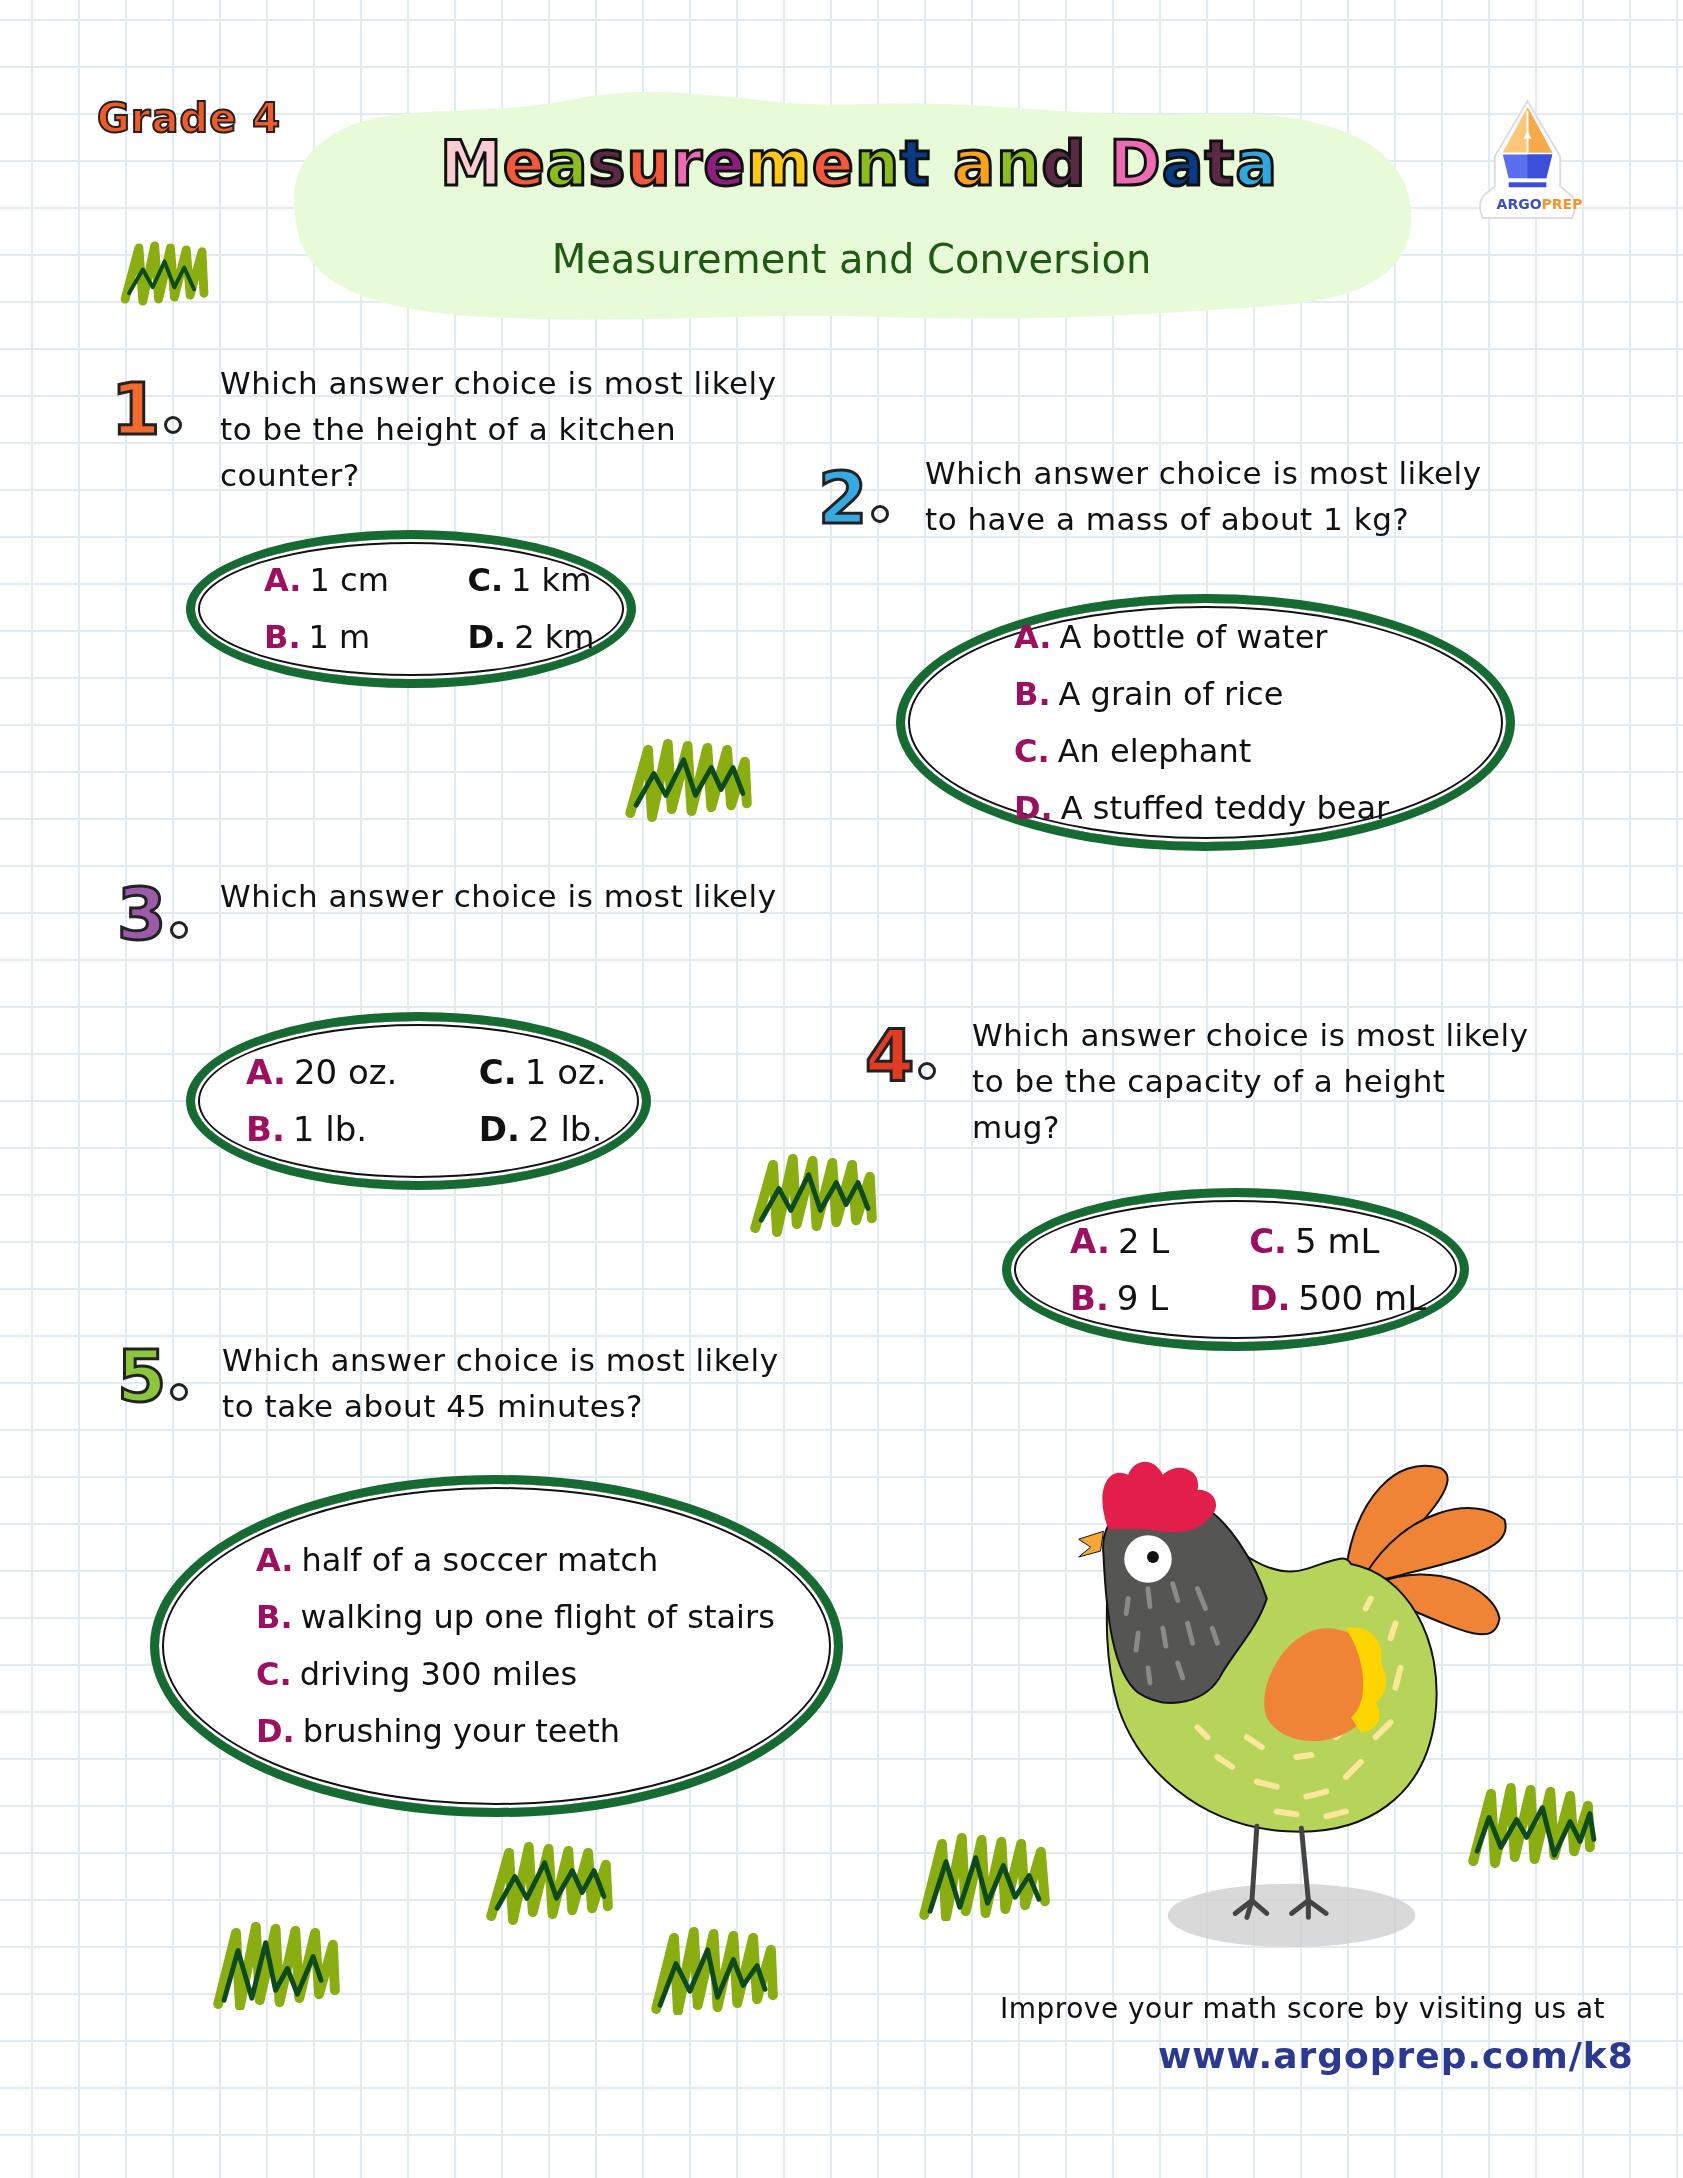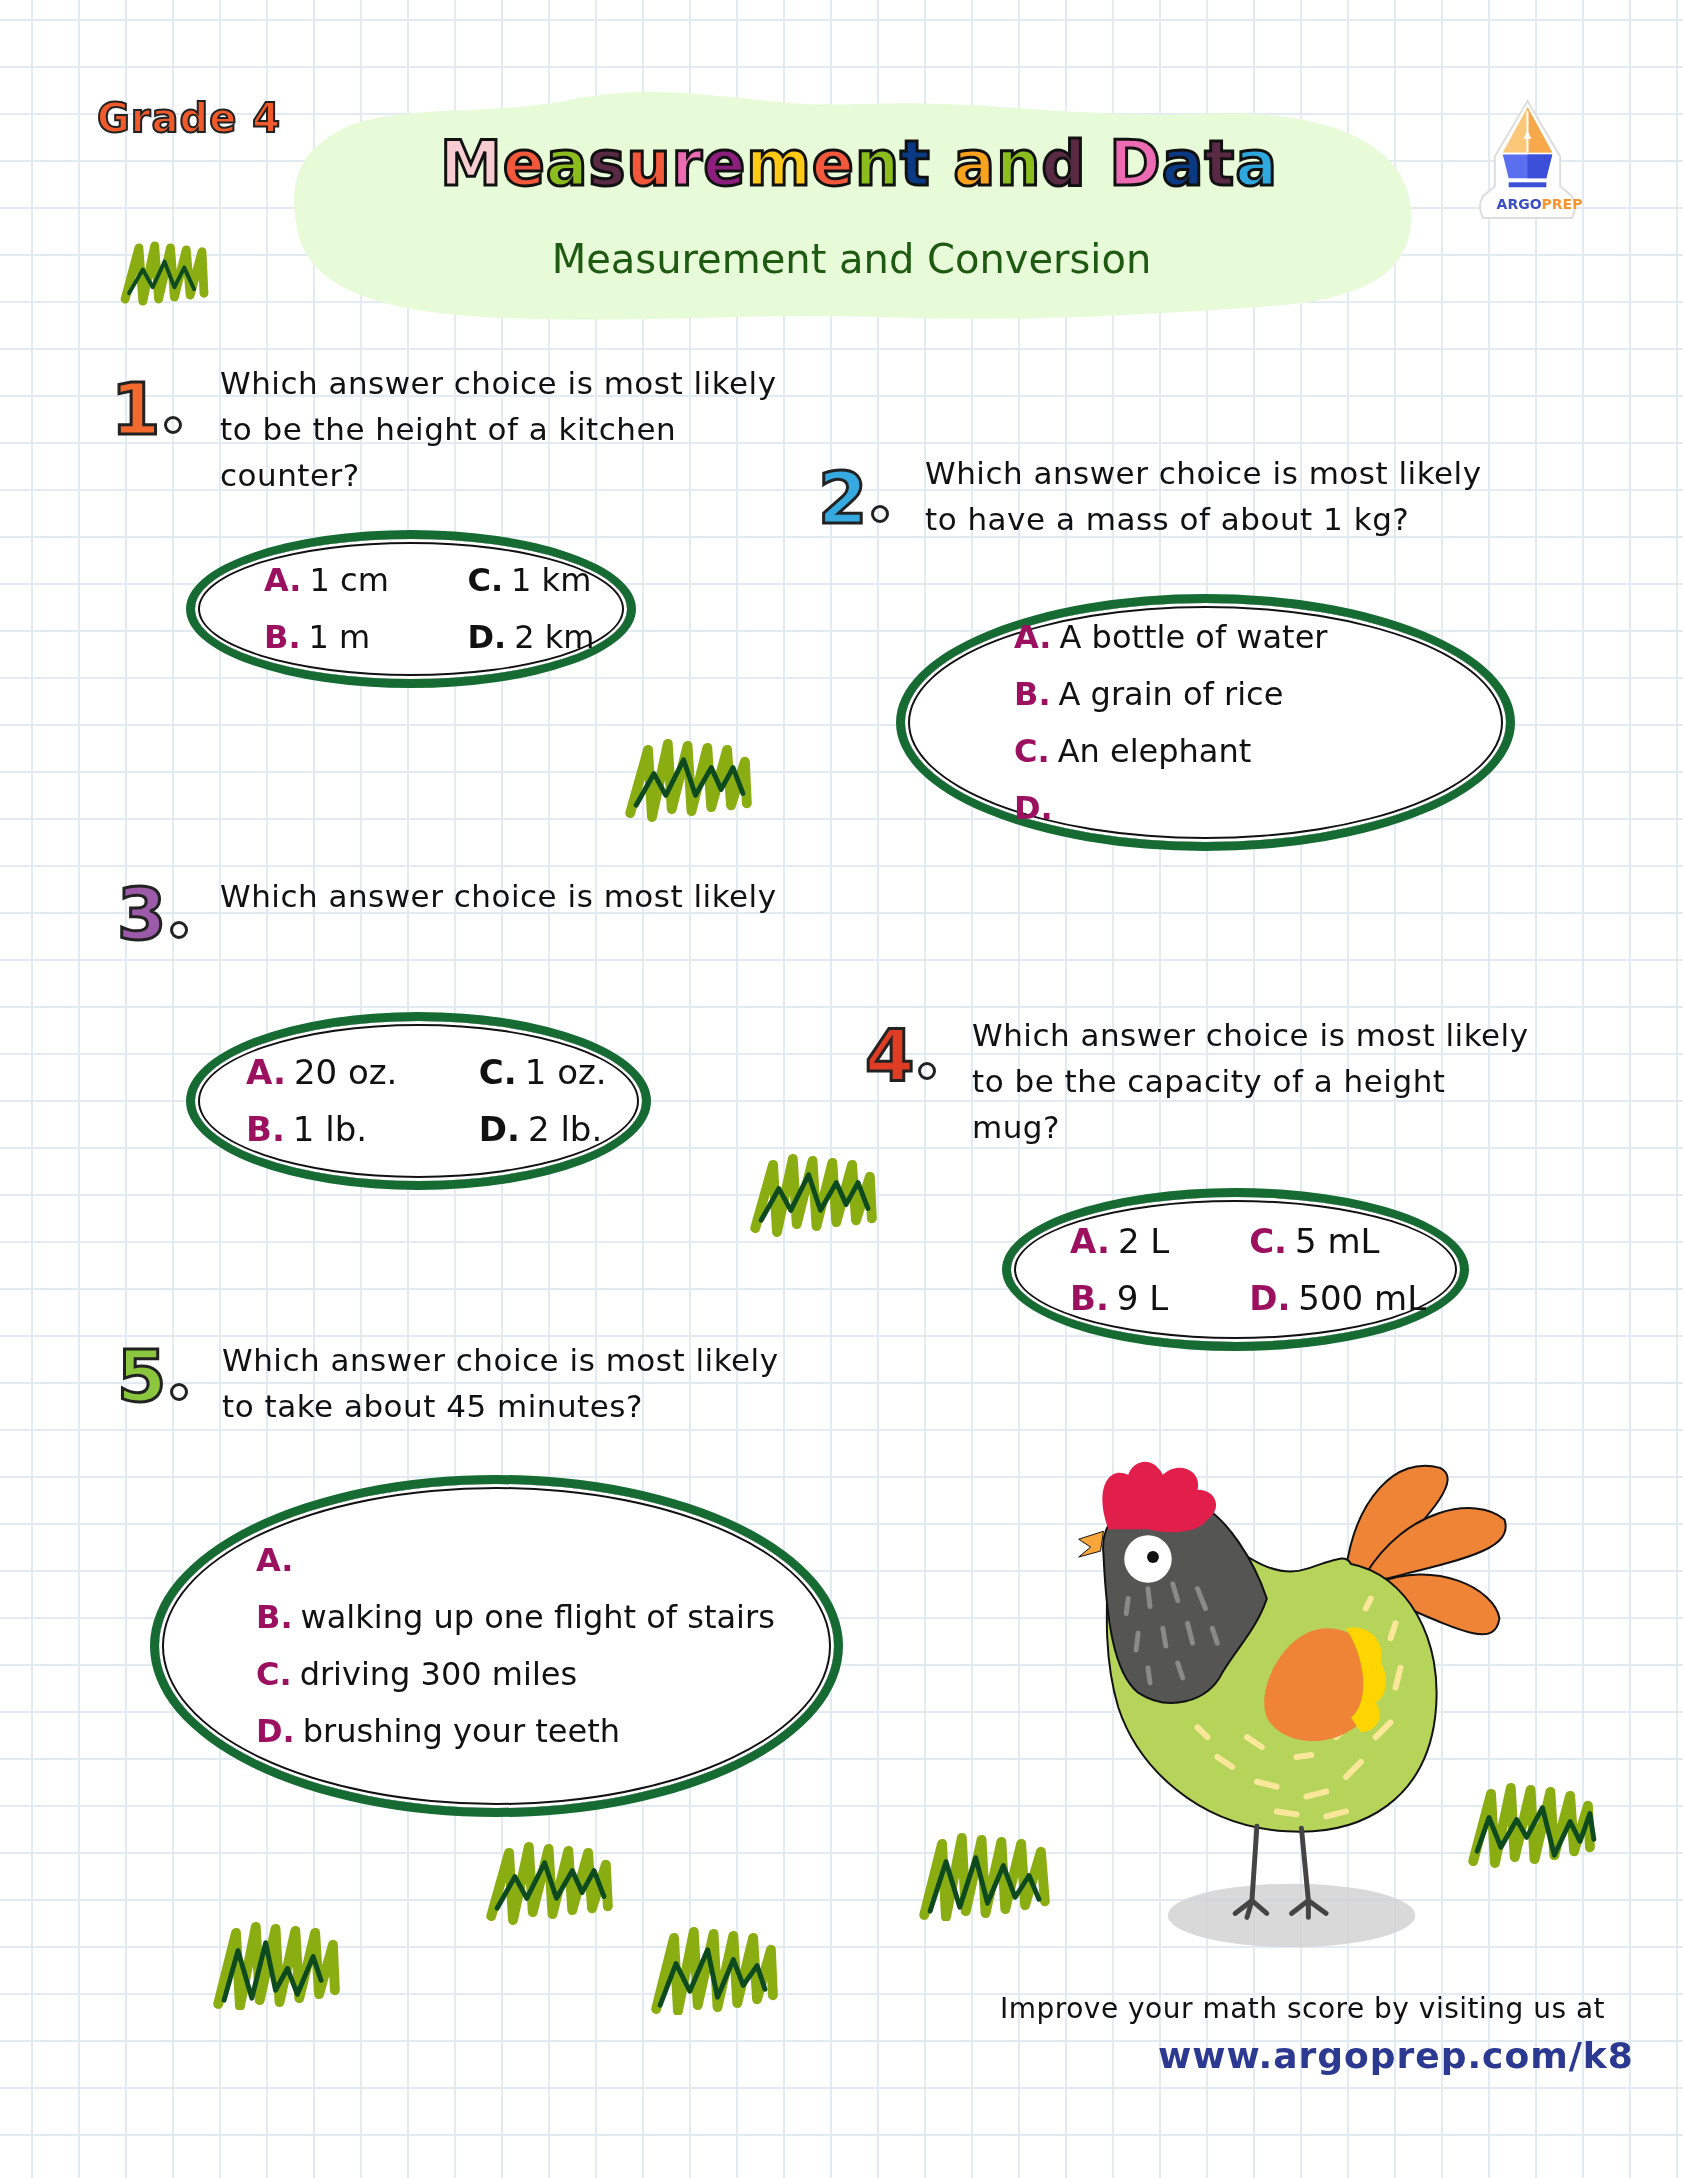--- a/index.html
+++ b/index.html
@@ -141,20 +141,21 @@
   <div class="opt" style="font-size:32px;line-height:57px;">
       <span class="letter">B.</span>
       <span>A grain of rice</span>
     </div>
   <div class="opt" style="font-size:32px;line-height:57px;">
       <span class="letter">C.</span>
       <span>An elephant</span>
     </div>
   <div class="opt" style="font-size:32px;line-height:57px;">
       <span class="letter">D.</span>
+      <span>A stuffed teddy bear</span>
     </div>
 </div>
 
 <div class="abs" style="left:117px;top:879px;">
   <span class="qnum" style="color:#9b5ba8">3</span><span class="qnum"><span class="dot"></span></span>
 </div>
 <div class="abs qtext" style="left:220px;top:873px;">
   <div>Which answer choice is most likely</div>
 </div>
 <div class="abs oval" style="left:186px;top:1012px;width:465px;height:178px;padding-left:51px;">
@@ -210,20 +211,21 @@
 <div class="abs" style="left:117px;top:1341px;">
   <span class="qnum" style="color:#8cc63f">5</span><span class="qnum"><span class="dot"></span></span>
 </div>
 <div class="abs qtext" style="left:222px;top:1337px;">
   <div>Which answer choice is most likely</div>
   <div>to take about 45 minutes?</div>
 </div>
 <div class="abs oval" style="left:150px;top:1475px;width:693px;height:342px;padding-left:97px;">
   <div class="opt" style="font-size:32px;line-height:57px;">
       <span class="letter">A.</span>
+      <span>half of a soccer match</span>
     </div>
   <div class="opt" style="font-size:32px;line-height:57px;">
       <span class="letter">B.</span>
       <span>walking up one flight of stairs</span>
     </div>
   <div class="opt" style="font-size:32px;line-height:57px;">
       <span class="letter">C.</span>
       <span>driving 300 miles</span>
     </div>
   <div class="opt" style="font-size:32px;line-height:57px;">

